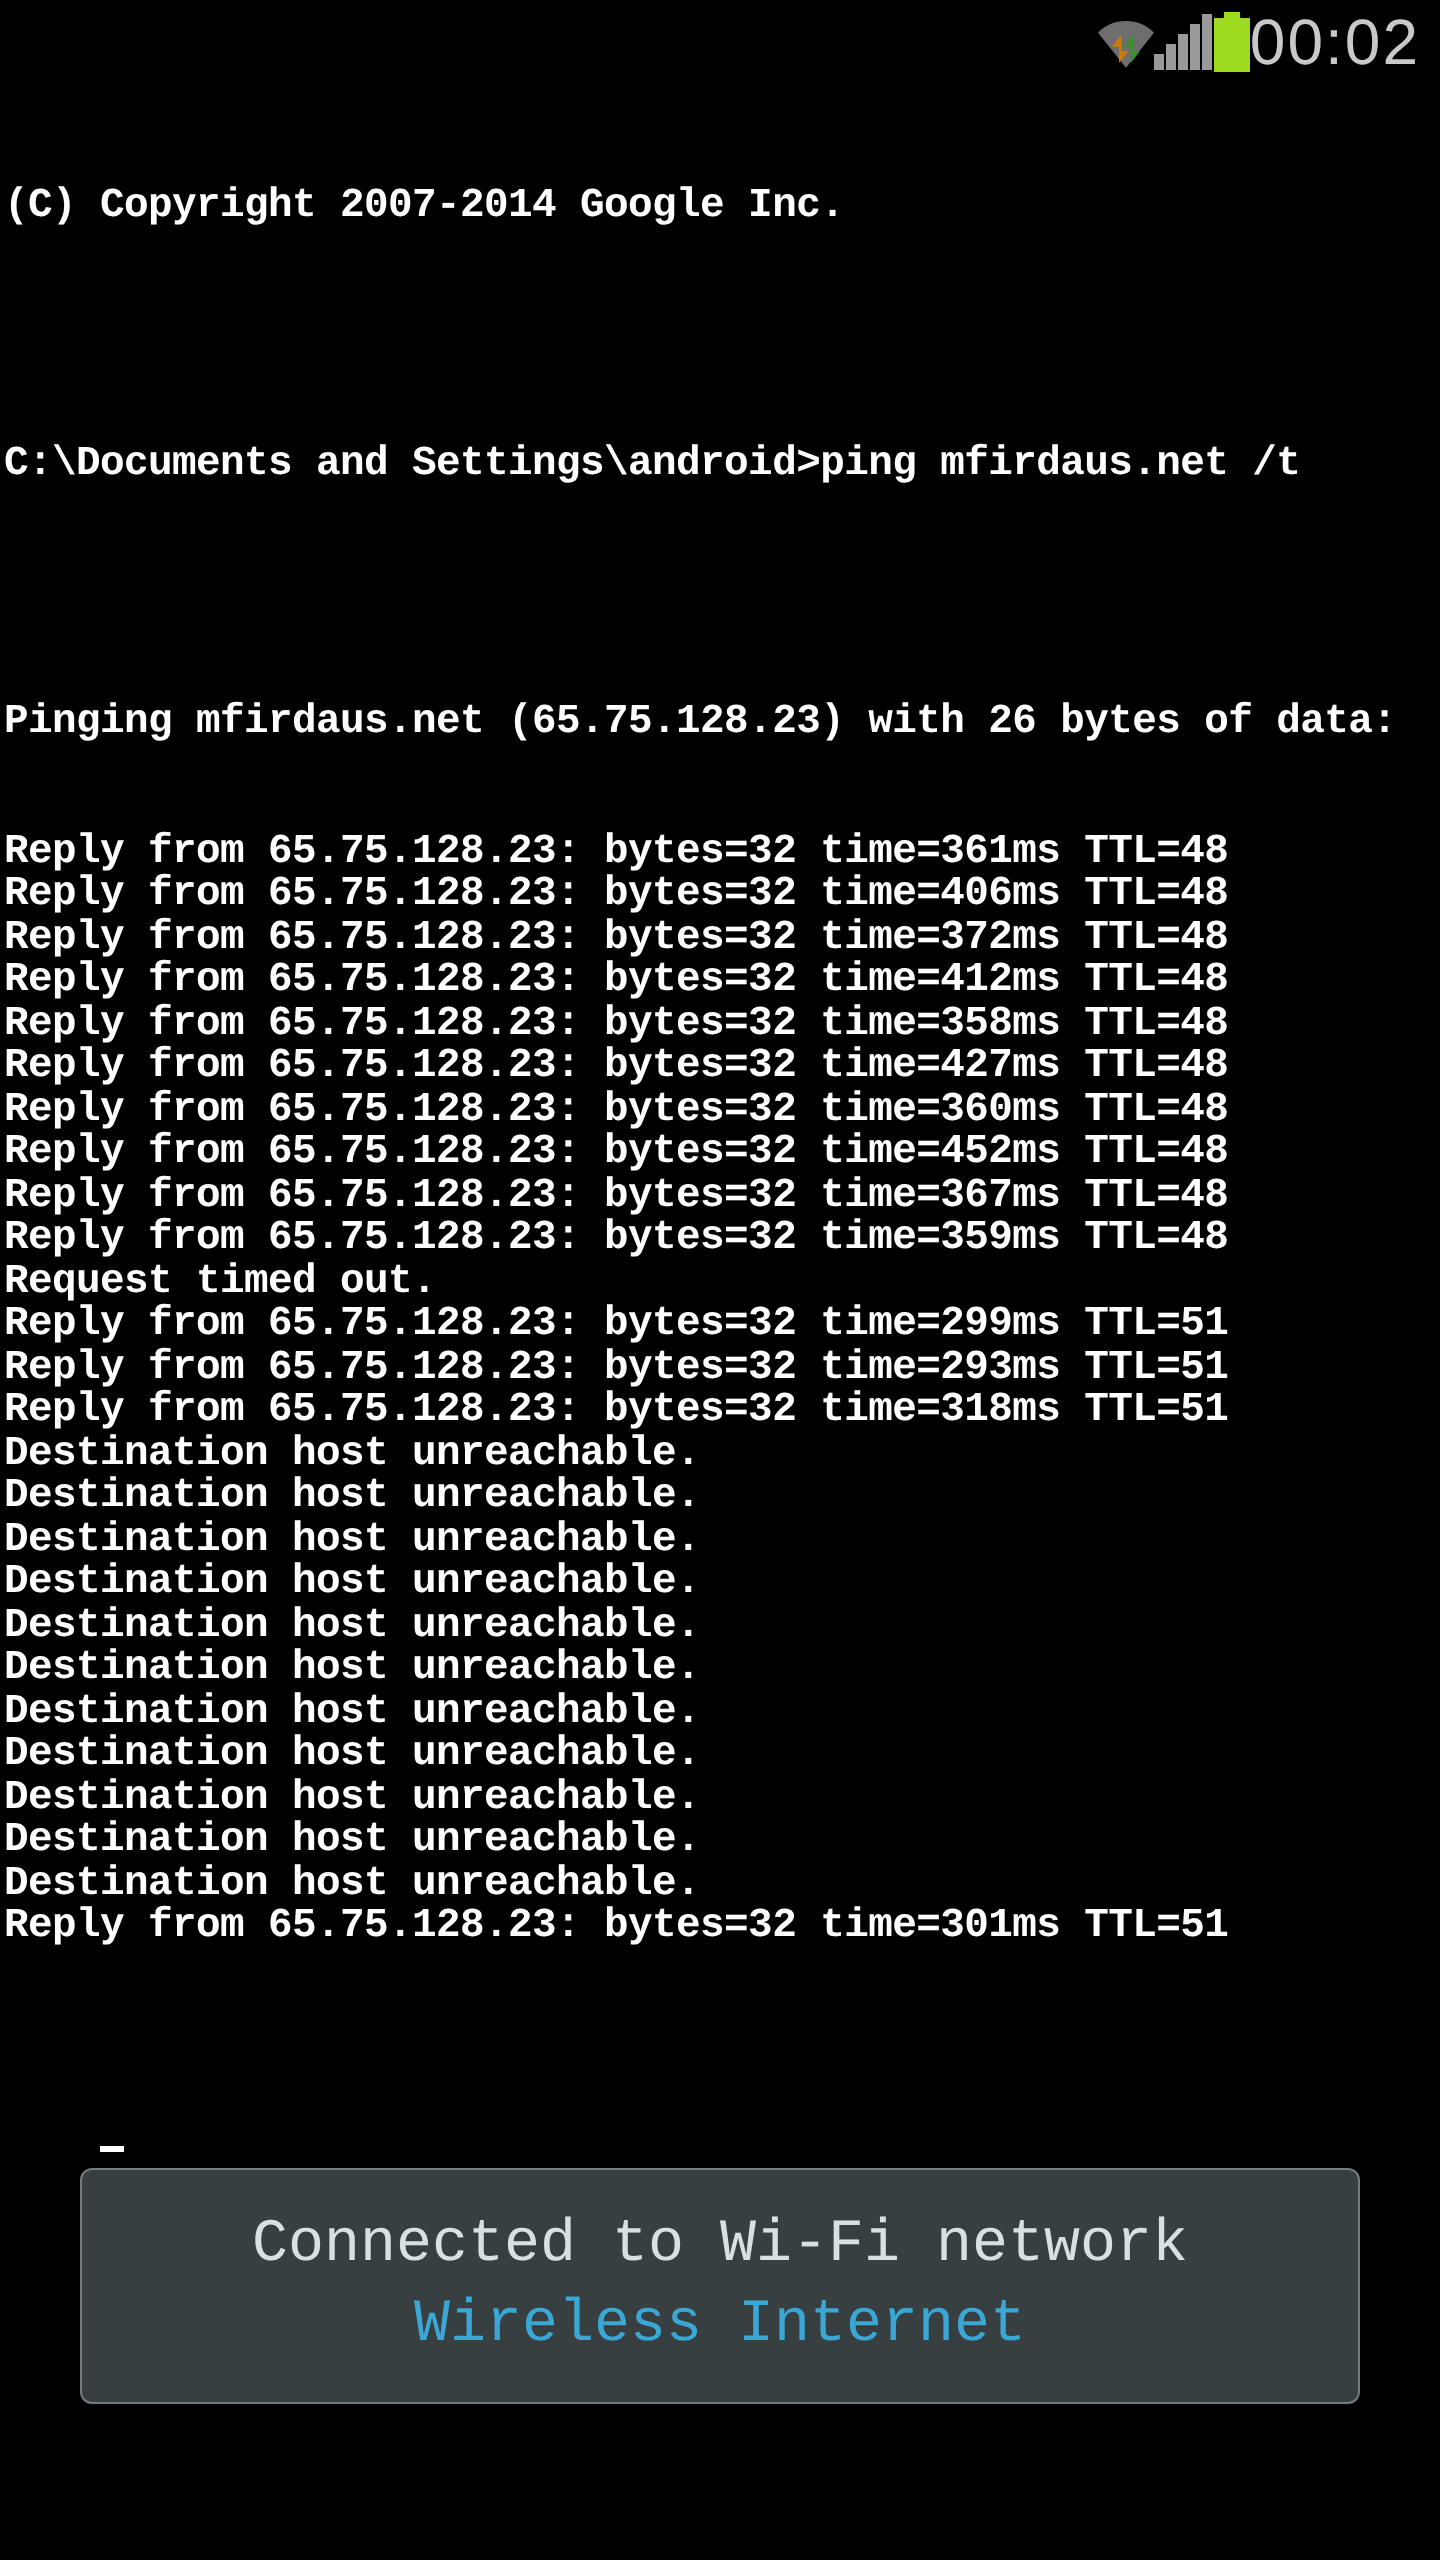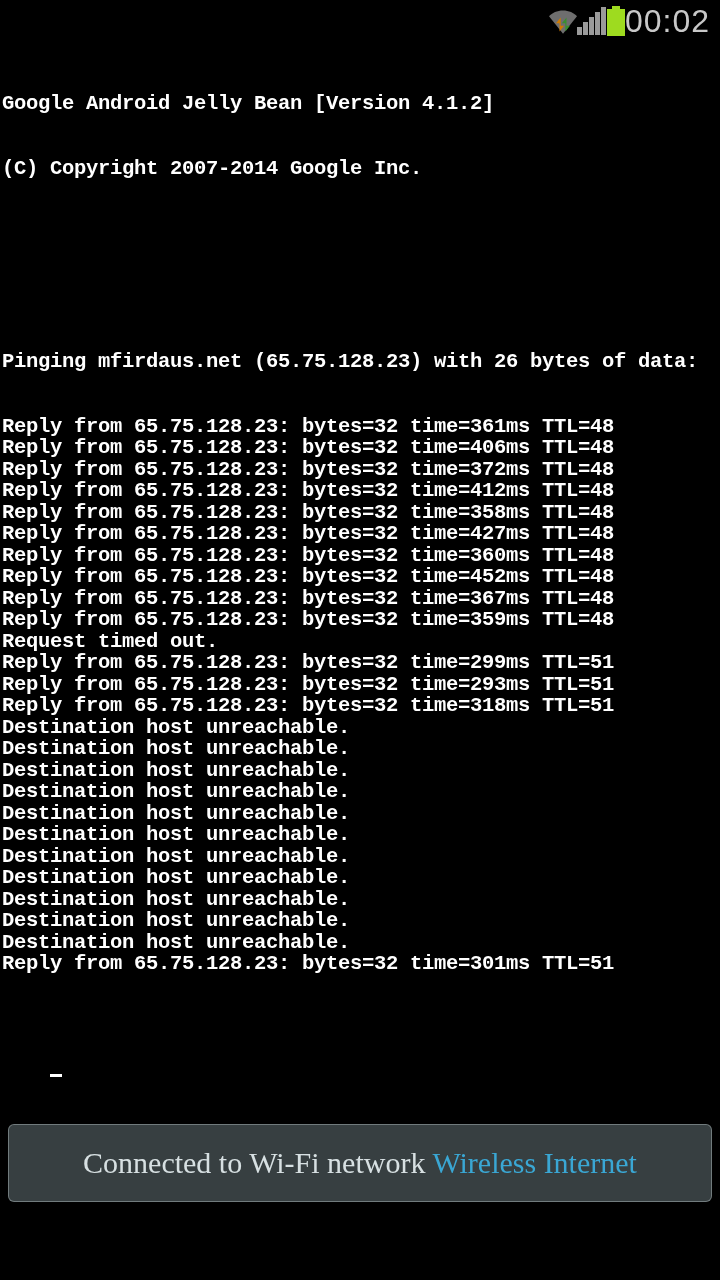--- a/index.html
+++ b/index.html
@@ -12,27 +12,27 @@
   .clock { color:#c8c8c8; font-family:Arial,Helvetica,sans-serif; font-size:32px; letter-spacing:1px; }
 
   
   .terminal { padding:8px 2px 0 2px; color:#fff; font-weight:bold; font-size:20.5px; line-height:21.5px; white-space:pre; font-family:"Courier New","Lucida Console",monospace; letter-spacing:-0.3px; }
   .terminal .line { display:block; }
   .cursor { display:inline-block; width:12px; height:3px; background:#fff; margin-top:6px; }
 
   
   .toast {
     position:absolute; left:50%; transform:translateX(-50%);
-    bottom:78px; width:704px;
+    bottom:78px; width:640px;
     background:rgba(60,68,70,0.92);
     border:1px solid rgba(120,130,132,0.9);
     border-radius:6px;
     padding:18px 24px;
     text-align:center;
-    font-family:Liberation Serif, serif;
+    font-family:Liberation Mono, monospace;
     font-size:30px; line-height:40px;
     color:#d7e0e2;
     box-shadow:0 2px 6px rgba(0,0,0,0.6);
   }
   .toast .link { color:#3aa7d4; }
 </style>
 </head>
 <body>
 
 <div class="screen">
@@ -57,23 +57,23 @@
     <span>
       <svg width="18" height="30" viewBox="0 0 18 30">
         <rect x="5" y="0" width="8" height="3" fill="#9edb1f"></rect>
         <rect x="0" y="3" width="18" height="27" fill="#9edb1f"></rect>
       </svg>
     </span>
     <span class="clock">00:02</span>
   </div>
 
   <div class="terminal">
-    <span class="line">Google Android Jelly Bean [Version 4.1.2]</span>
     <span class="line">(C) Copyright 2007-2014 Google Inc.</span>
     <span class="line"> </span>
+    <span class="line">C:\Documents and Settings\android&gt;ping mfirdaus.net /t</span>
     <span class="line"> </span>
     <span class="line">Pinging mfirdaus.net (65.75.128.23) with 26 bytes of data:</span>
     <div id="ping-lines"><span class="line">Reply from 65.75.128.23: bytes=32 time=361ms TTL=48</span><span class="line">Reply from 65.75.128.23: bytes=32 time=406ms TTL=48</span><span class="line">Reply from 65.75.128.23: bytes=32 time=372ms TTL=48</span><span class="line">Reply from 65.75.128.23: bytes=32 time=412ms TTL=48</span><span class="line">Reply from 65.75.128.23: bytes=32 time=358ms TTL=48</span><span class="line">Reply from 65.75.128.23: bytes=32 time=427ms TTL=48</span><span class="line">Reply from 65.75.128.23: bytes=32 time=360ms TTL=48</span><span class="line">Reply from 65.75.128.23: bytes=32 time=452ms TTL=48</span><span class="line">Reply from 65.75.128.23: bytes=32 time=367ms TTL=48</span><span class="line">Reply from 65.75.128.23: bytes=32 time=359ms TTL=48</span><span class="line">Request timed out.</span><span class="line">Reply from 65.75.128.23: bytes=32 time=299ms TTL=51</span><span class="line">Reply from 65.75.128.23: bytes=32 time=293ms TTL=51</span><span class="line">Reply from 65.75.128.23: bytes=32 time=318ms TTL=51</span><span class="line">Destination host unreachable.</span><span class="line">Destination host unreachable.</span><span class="line">Destination host unreachable.</span><span class="line">Destination host unreachable.</span><span class="line">Destination host unreachable.</span><span class="line">Destination host unreachable.</span><span class="line">Destination host unreachable.</span><span class="line">Destination host unreachable.</span><span class="line">Destination host unreachable.</span><span class="line">Destination host unreachable.</span><span class="line">Destination host unreachable.</span><span class="line">Reply from 65.75.128.23: bytes=32 time=301ms TTL=51</span></div>
     <span class="line"> </span>
     <span class="cursor"></span>
   </div>
 
   <div class="toast">
     <span>Connected to Wi-Fi network </span><span class="link">Wireless Internet</span>
   </div>

